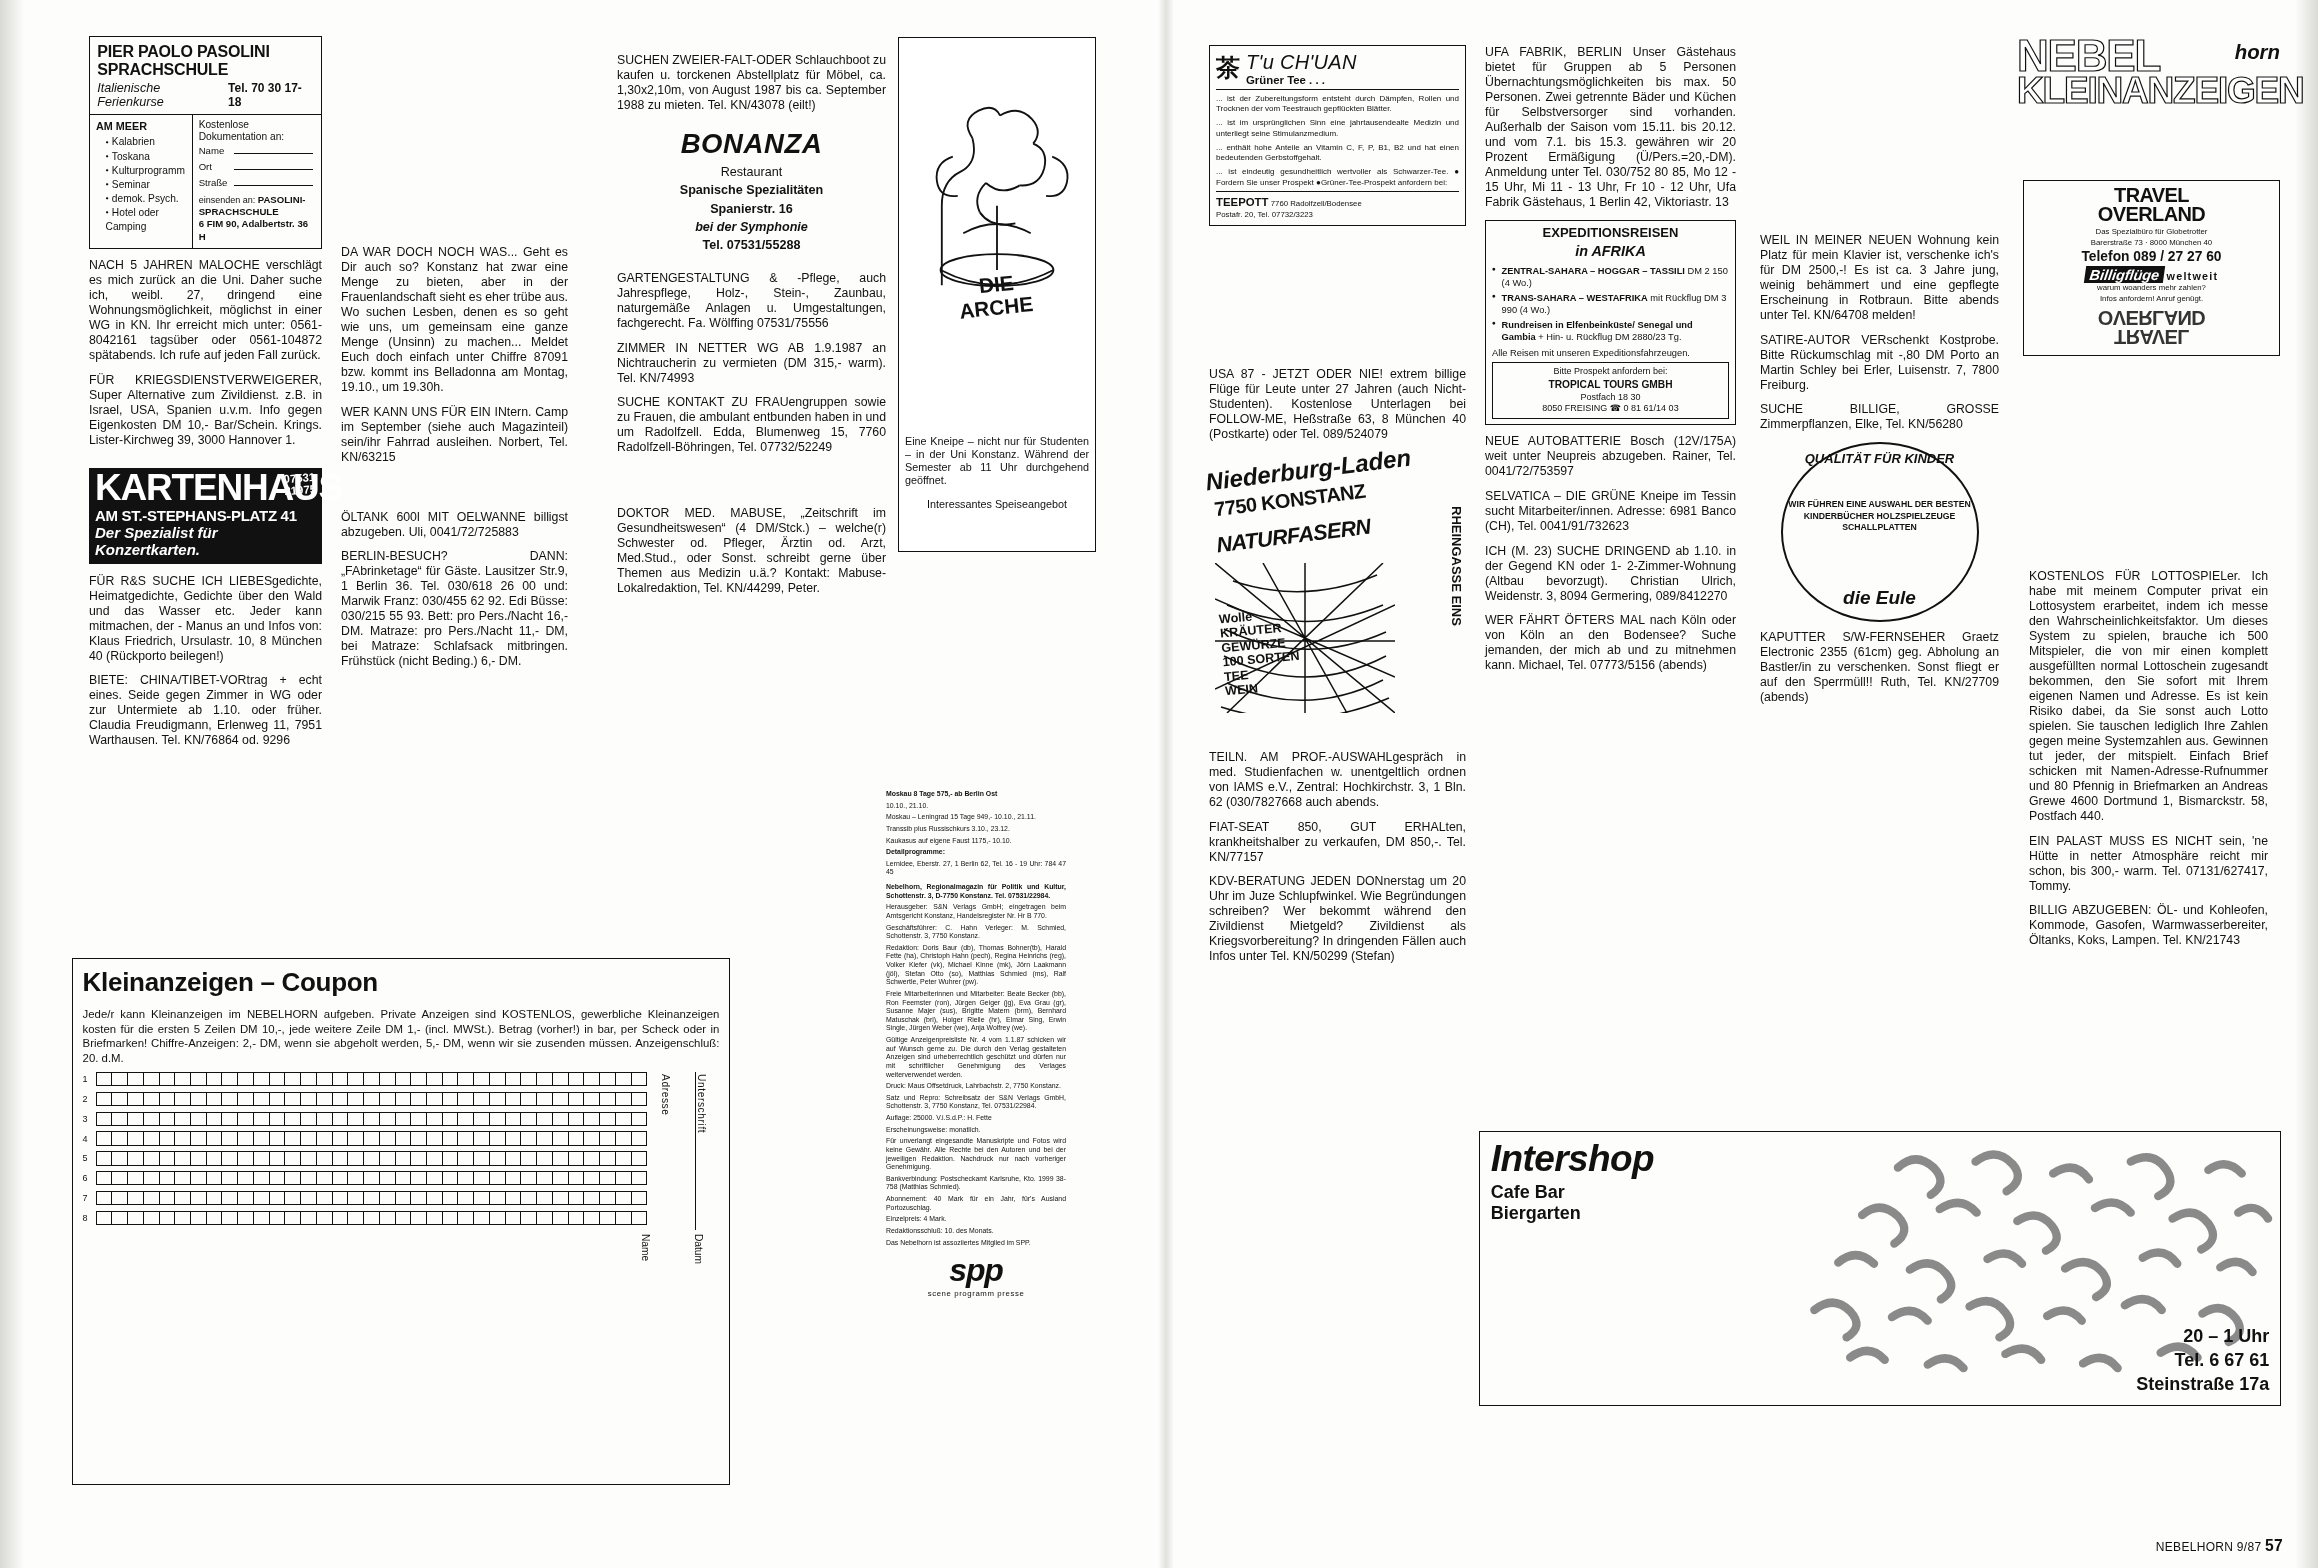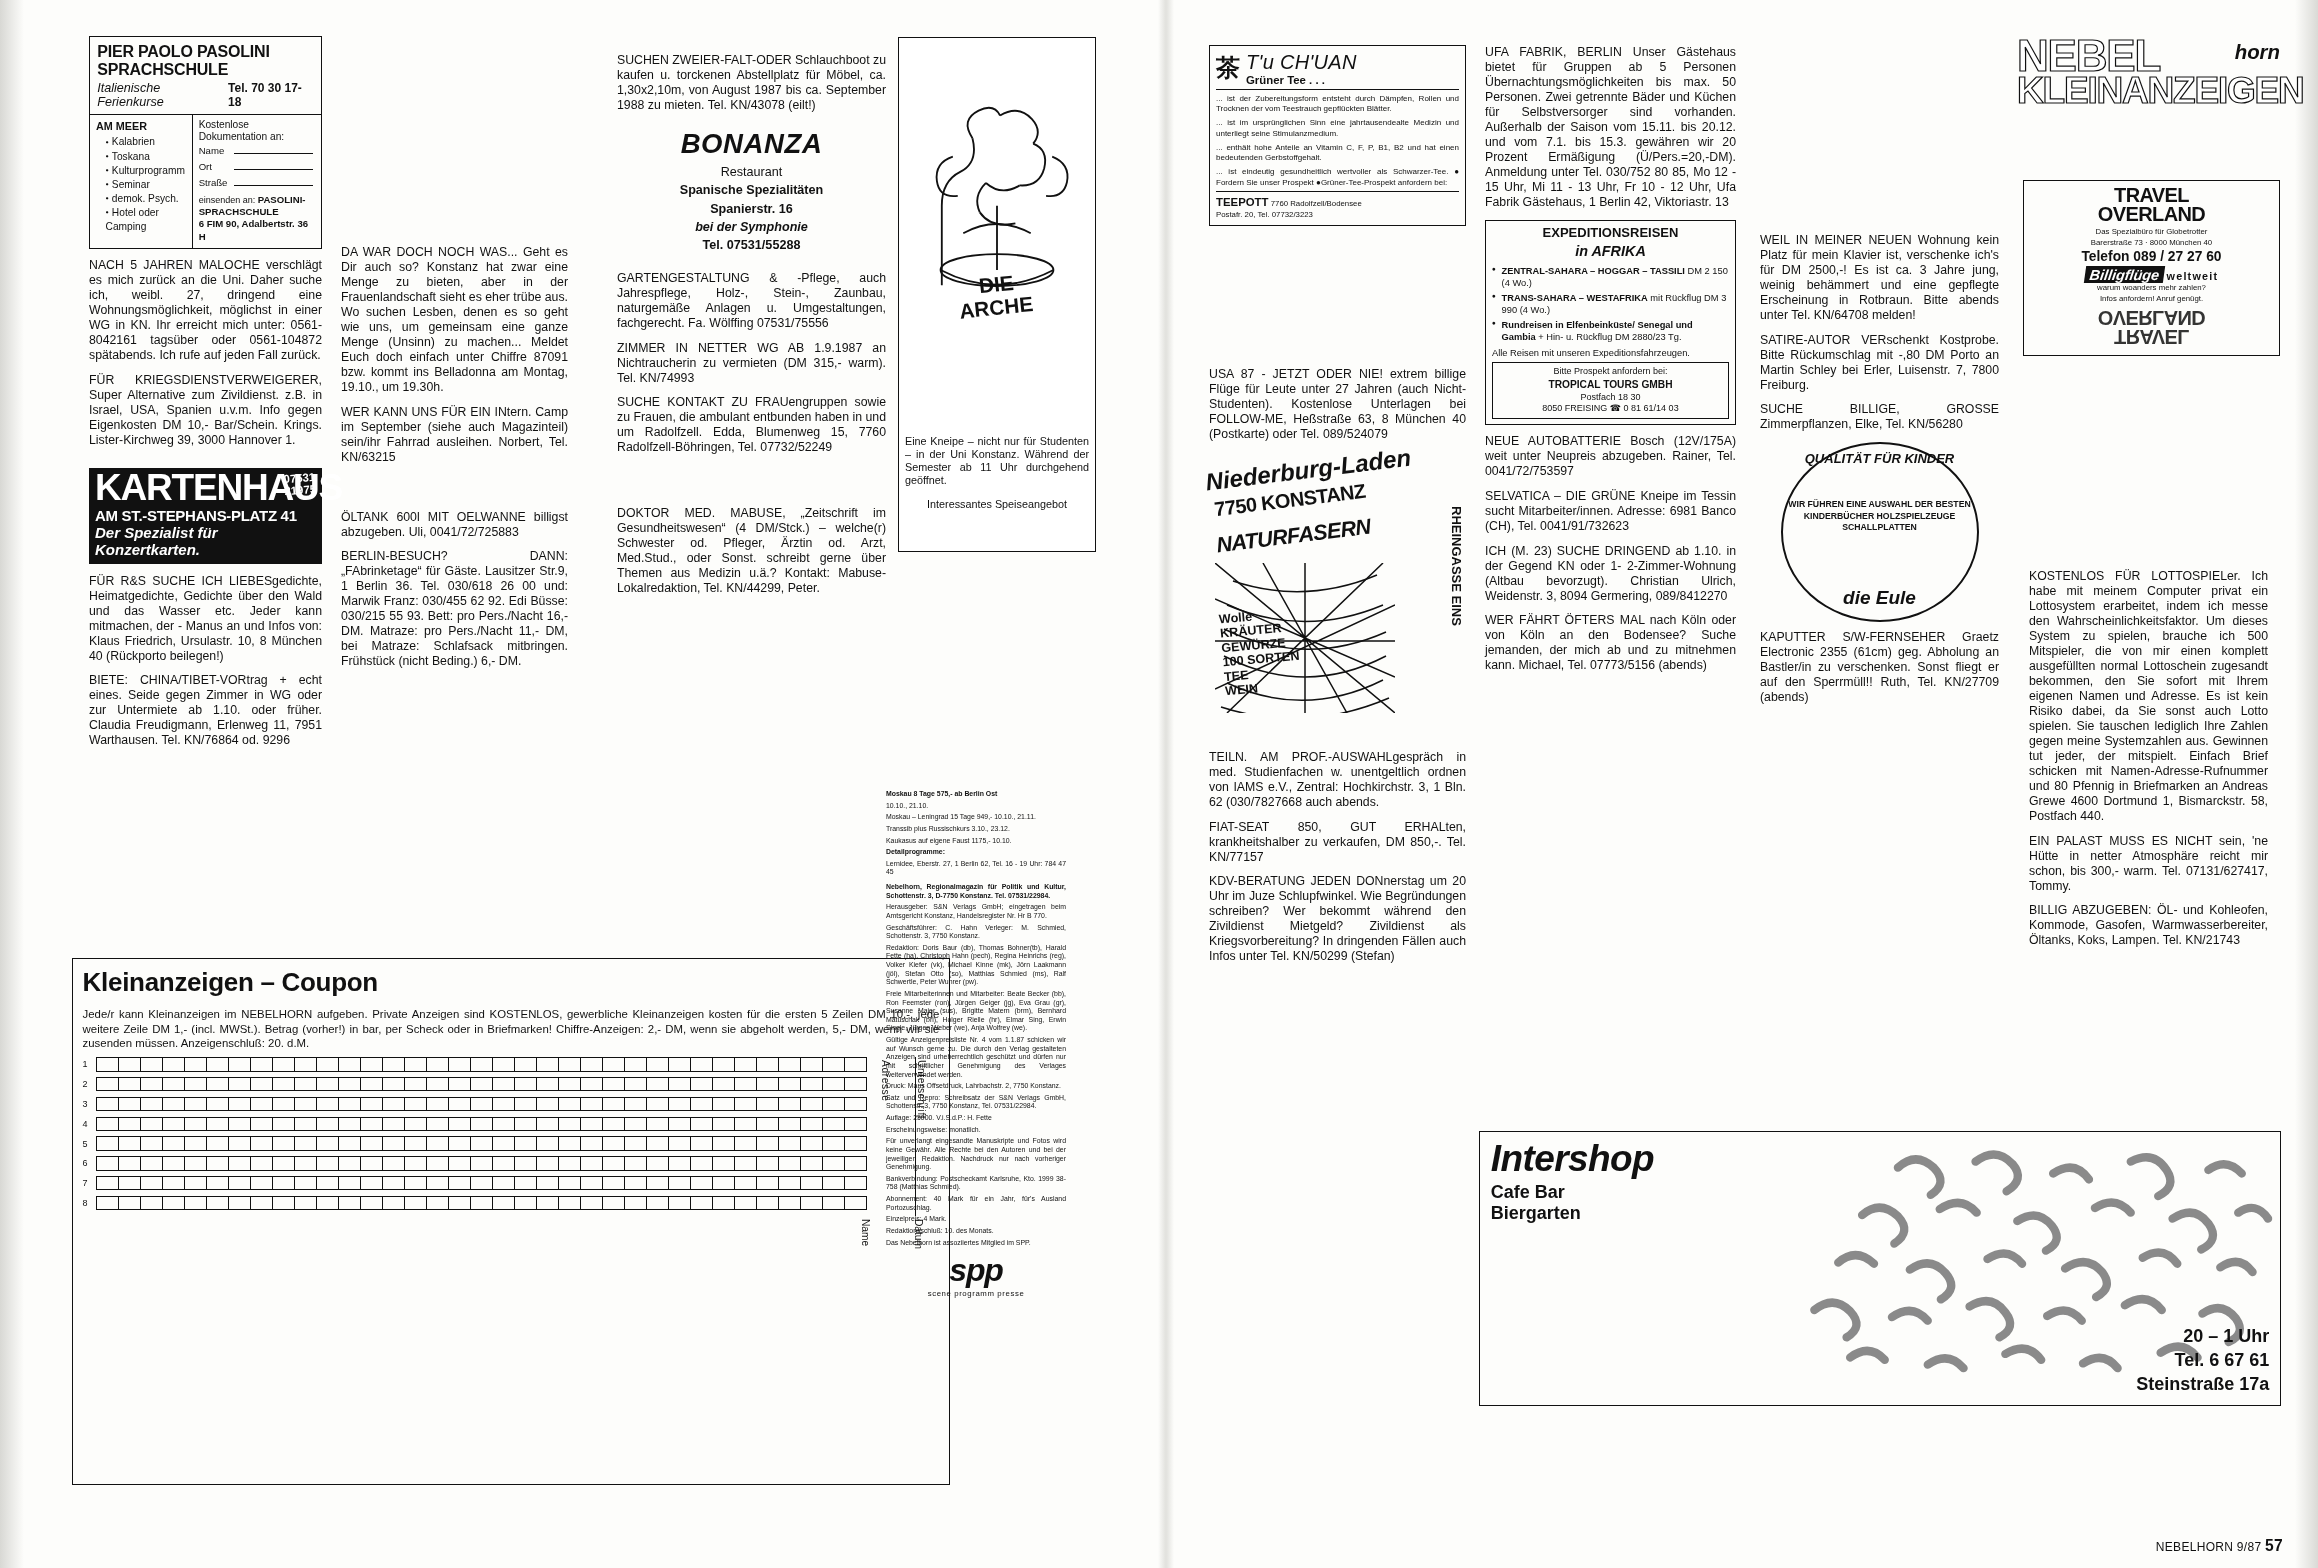--- a/index.html
+++ b/index.html
@@ -284,21 +284,21 @@
         <text x="150" y="360" font-size="34" font-weight="bold" text-anchor="middle" font-family="Liberation Sans" transform="rotate(-6 150 360)">DIE</text>
         <text x="150" y="398" font-size="34" font-weight="bold" text-anchor="middle" font-family="Liberation Sans" transform="rotate(-6 150 398)">ARCHE</text>
       </g>
     </svg>
     <div class="t" style="font-size:10.8px; margin-top:78px;">
       <p>Eine Kneipe – nicht nur für Studenten – in der Uni Konstanz. Während der Semester ab 11 Uhr durchgehend geöffnet.</p>
       <p style="text-align:center;">Interessantes Speiseangebot</p>
     </div>
   </div>
 
-  <div class="coupon" style="position:absolute; left:72px; top:958px; width:878px; height:527px;">
+  <div class="coupon" style="position:absolute; left:72px; top:958px; width:658px; height:527px;">
     <h2>Kleinanzeigen – Coupon</h2>
     <div class="intro">Jede/r kann Kleinanzeigen im NEBELHORN aufgeben. Private Anzeigen sind KOSTENLOS, gewerbliche Kleinanzeigen kosten für die ersten 5 Zeilen DM 10,-, jede weitere Zeile DM 1,- (incl. MWSt.). Betrag (vorher!) in bar, per Scheck oder in Briefmarken! Chiffre-Anzeigen: 2,- DM, wenn sie abgeholt werden, 5,- DM, wenn wir sie zusenden müssen. Anzeigenschluß: 20. d.M.</div>
     <div class="grid">
       <div class="lines">
         <div class="row">
             <span class="n">1</span>
             <span class="cells">
               <i></i>
               <i></i>
               <i></i>

